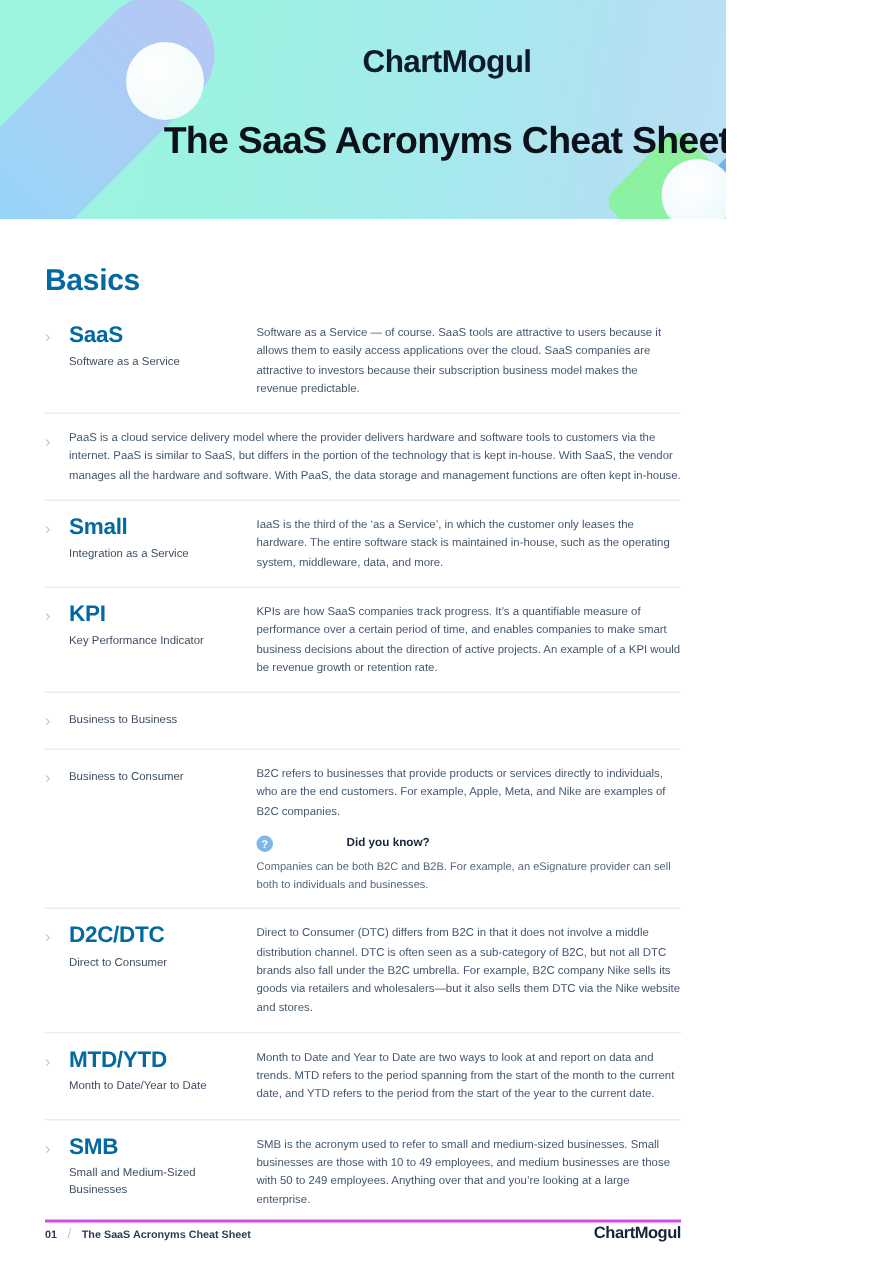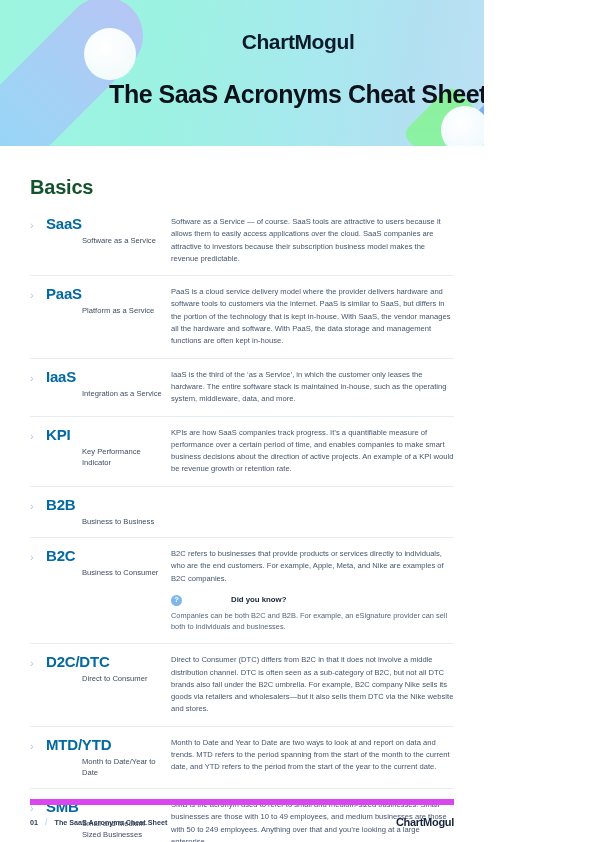--- a/index.html
+++ b/index.html
@@ -79,21 +79,21 @@
     text-align:center;
     font-size:25px; font-weight:700; letter-spacing:-.5px;
     color:#0d1119;
   }
 
   
   .content { padding:0 30px; }
   .section-title {
     margin-top:30px;
     font-size:20px; font-weight:700;
-    color:#14532d;
+    color:#0369a1;
     letter-spacing:-.2px;
   }
 
   .terms { margin-top:14px; }
 
   .term-row {
     display:flex;
     align-items:flex-start;
     padding:9px 0 10px 0;
     border-top:1px solid #e9edf2;
@@ -108,21 +108,20 @@
   }
   .term-left { width:125px; flex:0 0 125px; padding-right:8px; }
   .term-abbr {
     font-size:15px; font-weight:700; color:#0369a1;
     letter-spacing:-.2px; line-height:1.15;
   }
   .term-full {
     margin-top:3px;
     font-size:7.6px; color:#3e4d61; line-height:1.45;
     font-weight:400;
-    margin-left:36px;
   }
   .term-desc {
     flex:1 1 auto;
     font-size:7.6px; line-height:1.62;
     color:#44566d;
     padding-top:1px;
   }
 
   
   .callout { margin-top:9px; }
@@ -137,22 +136,22 @@
   .callout-title { font-size:7.8px; font-weight:700; color:#17253a;margin-left:44px; }
   .callout-body {
     margin-top:3px; 
     font-size:7.4px; line-height:1.6; color:#55677d;
   }
 
   
   .footer {
     position:absolute; left:30px; right:30px; bottom:14px;
     display:flex; align-items:center; justify-content:space-between;
-    border-top:6px solid #d946ef;
-    padding-top:11px;
+    border-top:2px solid #d946ef;
+    padding-top:1px;
   }
   .footer-left { display:flex; align-items:center; gap:7px; font-size:7.2px; color:#2c3e55; font-weight:600; }
   .footer-slash { color:#a8cdf0; font-weight:400; font-size:9px; }
   .footer-logo { font-size:11px; font-weight:700; color:#17253a; letter-spacing:-.3px; }
 </style>
 </head>
 <body>
 
 <div class="page">
 
@@ -179,57 +178,51 @@
         <div class="chev">›</div>
         <div class="term-left">
           <div class="term-abbr">SaaS</div>
           <div class="term-full">Software as a Service</div>
         </div>
         <div class="term-desc">Software as a Service — of course. SaaS tools are attractive to users because it allows them to easily access applications over the cloud. SaaS companies are attractive to investors because their subscription business model makes the revenue predictable.</div>
       </div>
 
       <div class="term-row">
         <div class="chev">›</div>
-        <div class="term-left">
-          <div class="term-abbr">PaaS</div>
-          <div class="term-full">Platform as a Service</div>
-        </div>
         <div class="term-desc">PaaS is a cloud service delivery model where the provider delivers hardware and software tools to customers via the internet. PaaS is similar to SaaS, but differs in the portion of the technology that is kept in-house. With SaaS, the vendor manages all the hardware and software. With PaaS, the data storage and management functions are often kept in-house.</div>
       </div>
 
       <div class="term-row">
         <div class="chev">›</div>
         <div class="term-left">
-          <div class="term-abbr">IaaS</div>
+          <div class="term-abbr">Small</div>
           <div class="term-full">Integration as a Service</div>
         </div>
         <div class="term-desc">IaaS is the third of the ‘as a Service’, in which the customer only leases the hardware. The entire software stack is maintained in-house, such as the operating system, middleware, data, and more.</div>
       </div>
 
       <div class="term-row">
         <div class="chev">›</div>
         <div class="term-left">
           <div class="term-abbr">KPI</div>
           <div class="term-full">Key Performance Indicator</div>
         </div>
         <div class="term-desc">KPIs are how SaaS companies track progress. It’s a quantifiable measure of performance over a certain period of time, and enables companies to make smart business decisions about the direction of active projects. An example of a KPI would be revenue growth or retention rate.</div>
       </div>
 
       <div class="term-row">
         <div class="chev">›</div>
         <div class="term-left">
-          <div class="term-abbr">B2B</div>
           <div class="term-full">Business to Business</div>
         </div>
       </div>
 
       <div class="term-row">
         <div class="chev">›</div>
         <div class="term-left">
-          <div class="term-abbr">B2C</div>
           <div class="term-full">Business to Consumer</div>
         </div>
         <div class="term-desc">
           <div>B2C refers to businesses that provide products or services directly to individuals, who are the end customers. For example, Apple, Meta, and Nike are examples of B2C companies.</div>
           <div class="callout">
             <div class="callout-head">
               <div class="q-icon">?</div>
               <div class="callout-title">Did you know?</div>
             </div>
             <div class="callout-body">Companies can be both B2C and B2B. For example, an eSignature provider can sell both to individuals and businesses.</div>

